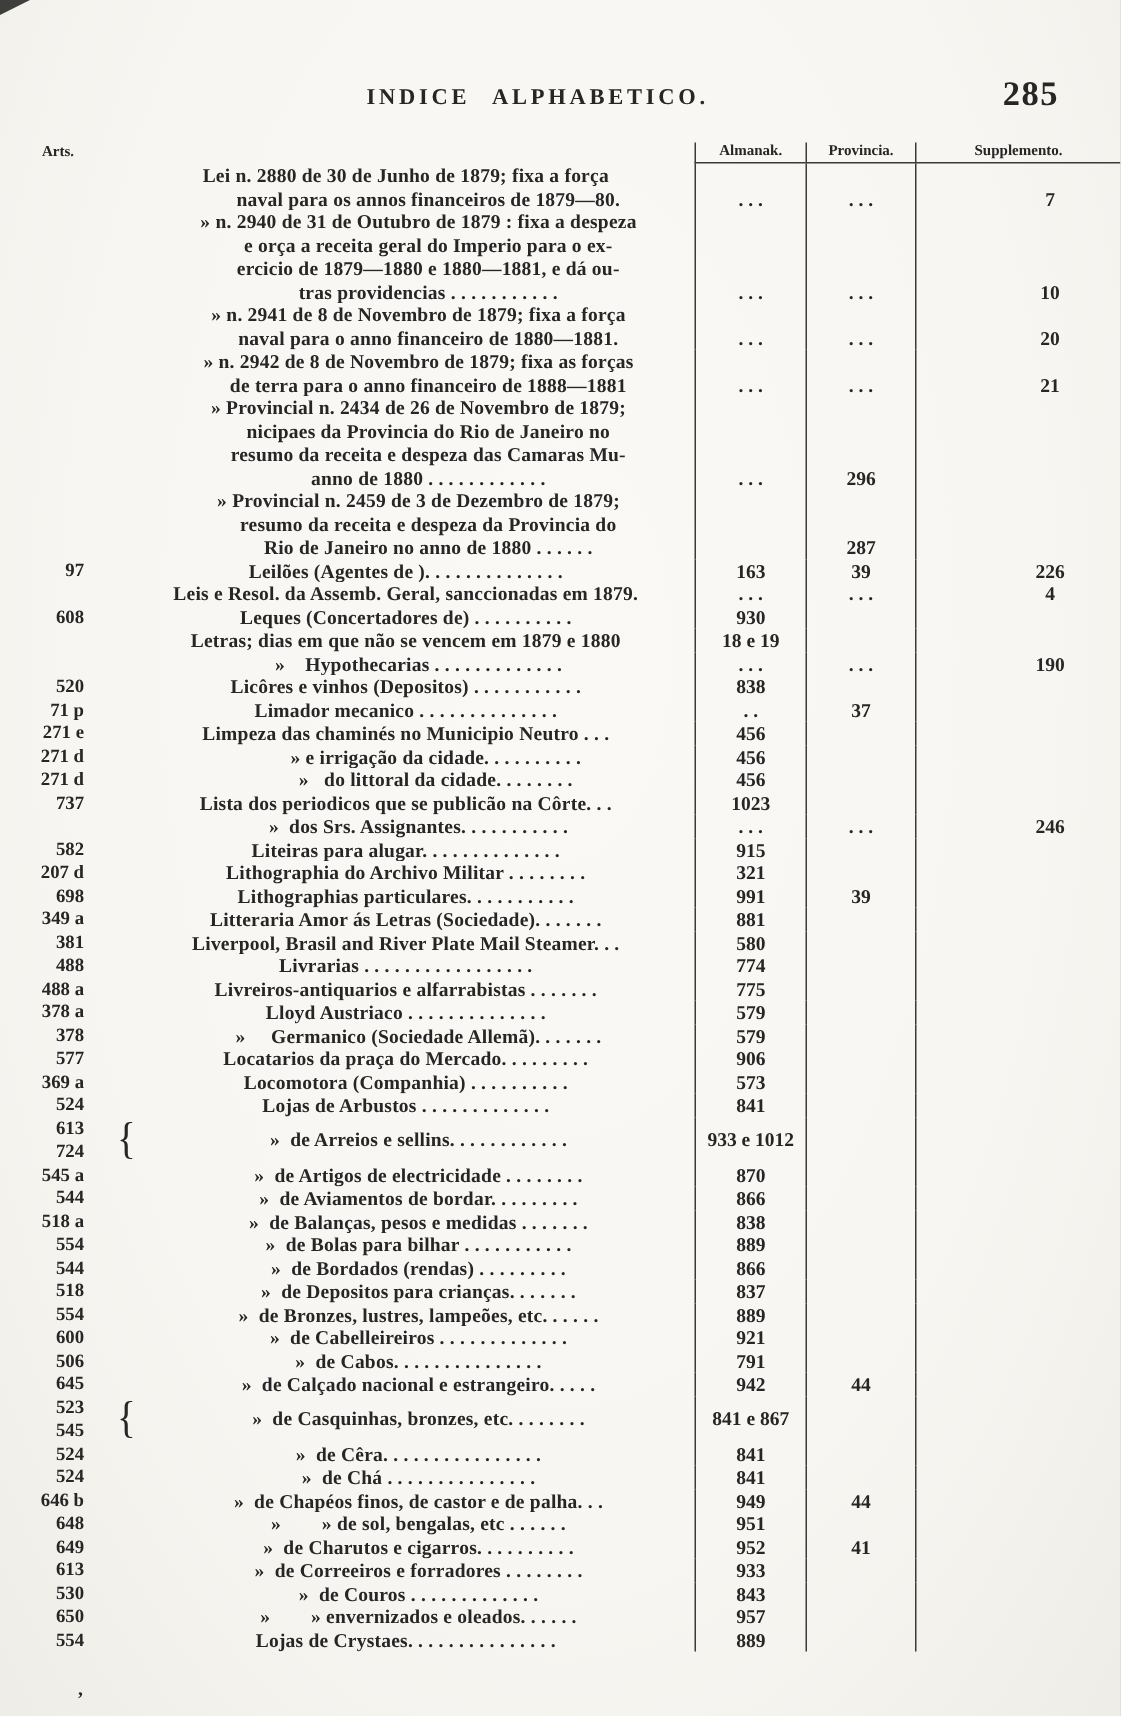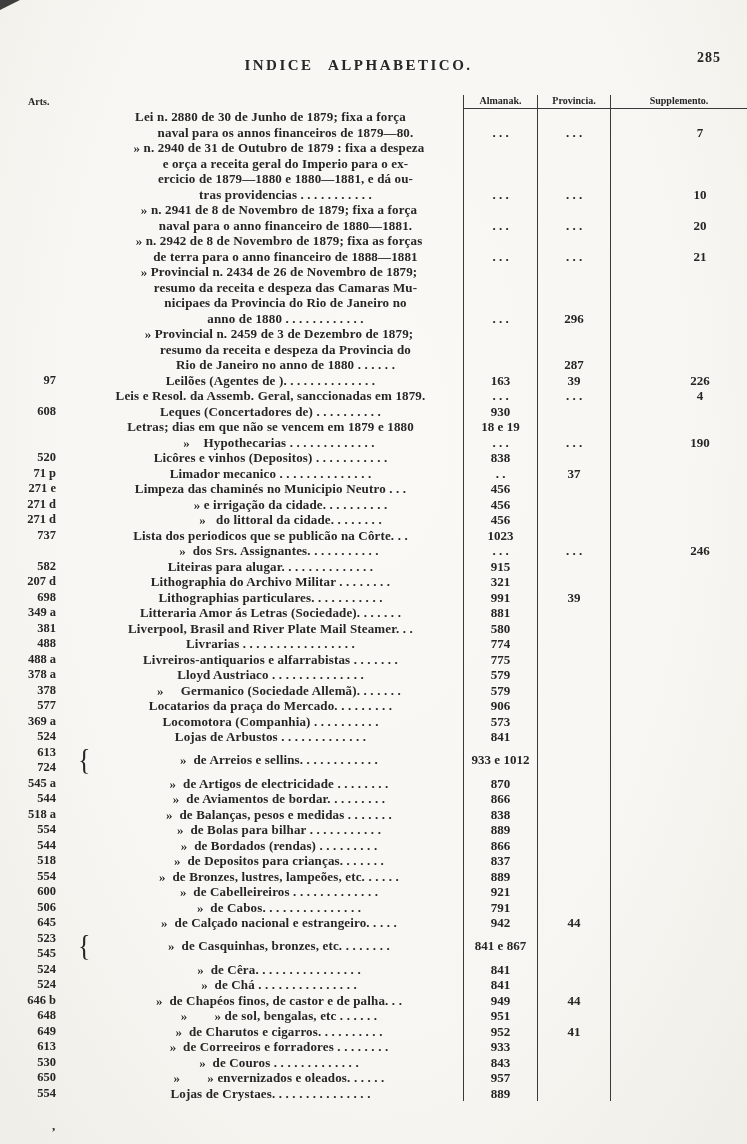--- a/index.html
+++ b/index.html
@@ -13,21 +13,21 @@
   }
   .corner-artifact {
     position:absolute; top:0; left:0; width:20px; height:10px; background:#2a2a2a;
     clip-path:polygon(0 0,100% 0,0 100%); opacity:.9;
   }
   .title-band { position:relative; padding-top:57px; height:20px; }
   .title {
     display:block; text-align:center; font-size:15px; letter-spacing:2.5px;
     word-spacing:9px; margin-right:30px;
   }
-  .page-number { position:absolute; top:50px; right:26px; font-size:14px; letter-spacing:1px; }
+  .page-number { position:absolute; top:50px; right:41px; font-size:23px; letter-spacing:1px; }
 
   .index-table { margin:12px 0 0 24px; width:723px; }
   .cell, .hcell { box-sizing:border-box; }
 
   .head-row { display:flex; align-items:flex-end; height:20px; font-size:10px; }
   .h-arts { width:44px; padding:0 0 2px 4px; }
   .h-entry { width:395px; }
   .h-num { text-align:center; padding-bottom:2px; border-left:1px solid var(--rule); border-bottom:1px solid var(--rule); }
   .h-almanak { width:74px; }
   .h-provincia { width:73px;text-align:center; }
@@ -112,22 +112,22 @@
             <div class="line i2">de terra para o anno financeiro de 1888—1881</div>
           </div>
     <div class="cell num almanak">. . .</div>
     <div class="cell num provincia">. . .</div>
     <div class="cell num supplemento">21</div>
   </div>
         <div class="row">
     <div class="cell arts"></div>
     <div class="cell entry">
             <div class="line i1">» Provincial n. 2434 de 26 de Novembro de 1879;</div>
+            <div class="line i2">nicipaes da Provincia do Rio de Janeiro no</div>
             <div class="line i2">resumo da receita e despeza das Camaras Mu-</div>
-            <div class="line i2">nicipaes da Provincia do Rio de Janeiro no</div>
             <div class="line i2">anno de 1880 . . . . . . . . . . . .</div>
           </div>
     <div class="cell num almanak">. . .</div>
     <div class="cell num provincia">296</div>
     <div class="cell num supplemento"></div>
   </div>
         <div class="row">
     <div class="cell arts"></div>
     <div class="cell entry">
             <div class="line i1">» Provincial n. 2459 de 3 de Dezembro de 1879;</div>

